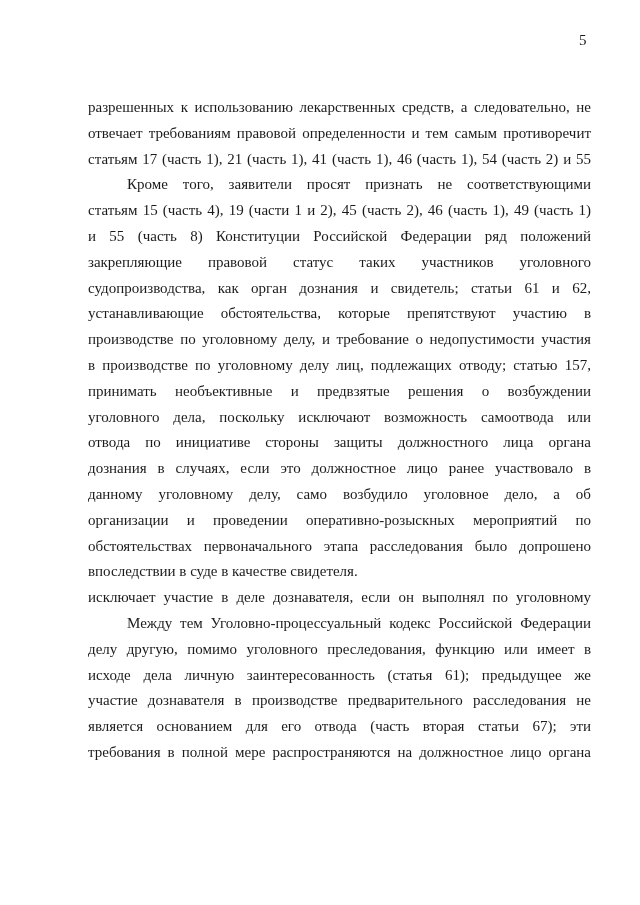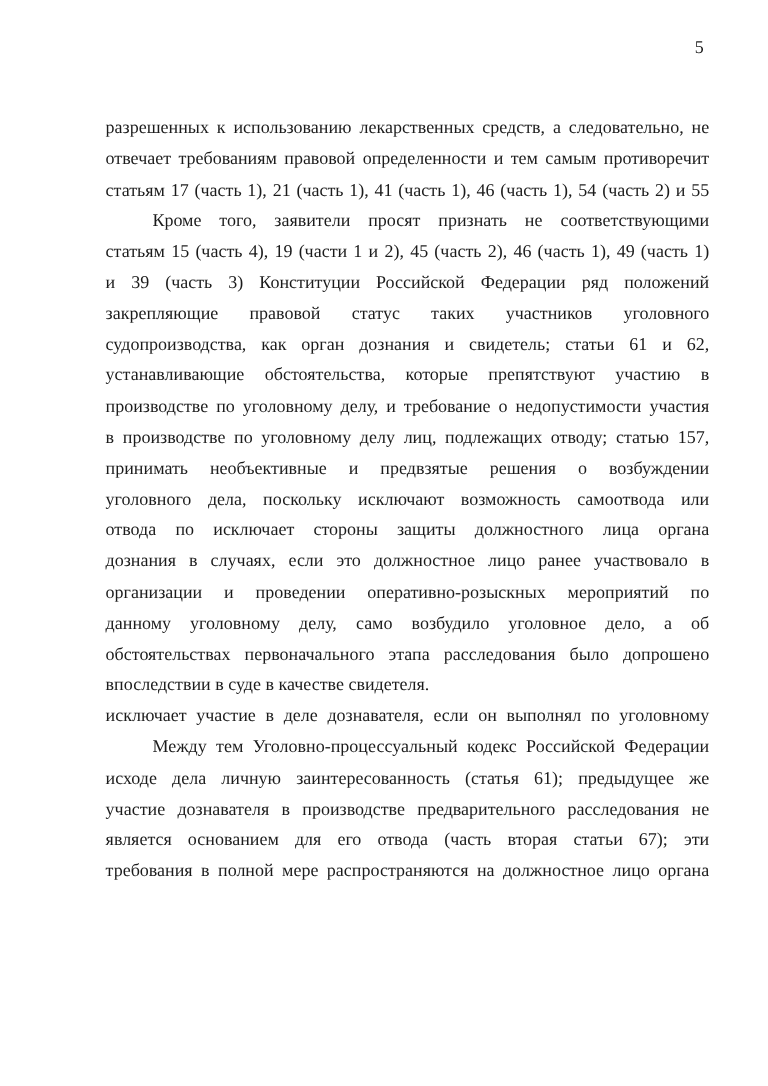--- a/index.html
+++ b/index.html
@@ -62,39 +62,40 @@
 
     <div class="para">
       <div class="line">разрешенных к использованию лекарственных средств, а следовательно, не</div>
       <div class="line">отвечает требованиям правовой определенности и тем самым противоречит</div>
       <div class="line">статьям 17 (часть 1), 21 (часть 1), 41 (часть 1), 46 (часть 1), 54 (часть 2) и 55</div>
     </div>
 
     <div class="para">
       <div class="line indent">Кроме того, заявители просят признать не соответствующими</div>
       <div class="line">статьям 15 (часть 4), 19 (части 1 и 2), 45 (часть 2), 46 (часть 1), 49 (часть 1)</div>
-      <div class="line">и 39 (часть 3) Конституции Российской Федерации ряд положений</div>
+      <div class="line">и 55 (часть 8) Конституции Российской Федерации ряд положений</div>
       <div class="line">закрепляющие правовой статус таких участников уголовного</div>
       <div class="line">судопроизводства, как орган дознания и свидетель; статьи 61 и 62,</div>
       <div class="line">устанавливающие обстоятельства, которые препятствуют участию в</div>
       <div class="line">производстве по уголовному делу, и требование о недопустимости участия</div>
       <div class="line">в производстве по уголовному делу лиц, подлежащих отводу; статью 157,</div>
       <div class="line">принимать необъективные и предвзятые решения о возбуждении</div>
       <div class="line">уголовного дела, поскольку исключают возможность самоотвода или</div>
-      <div class="line">отвода по исключает стороны защиты должностного лица органа</div>
+      <div class="line">отвода по инициативе стороны защиты должностного лица органа</div>
       <div class="line">дознания в случаях, если это должностное лицо ранее участвовало в</div>
+      <div class="line">данному уголовному делу, само возбудило уголовное дело, а об</div>
       <div class="line">организации и проведении оперативно-розыскных мероприятий по</div>
-      <div class="line">данному уголовному делу, само возбудило уголовное дело, а об</div>
       <div class="line">обстоятельствах первоначального этапа расследования было допрошено</div>
       <div class="line end">впоследствии в суде в качестве свидетеля.</div>
     </div>
 
     <div class="para">
       <div class="line">исключает участие в деле дознавателя, если он выполнял по уголовному</div>
       <div class="line indent">Между тем Уголовно-процессуальный кодекс Российской Федерации</div>
+      <div class="line">делу другую, помимо уголовного преследования, функцию или имеет в</div>
       <div class="line">исходе дела личную заинтересованность (статья 61); предыдущее же</div>
       <div class="line">участие дознавателя в производстве предварительного расследования не</div>
       <div class="line">является основанием для его отвода (часть вторая статьи 67); эти</div>
       <div class="line">требования в полной мере распространяются на должностное лицо органа</div>
     </div>
 
   </div>
 </div>
 
 </body></html>

